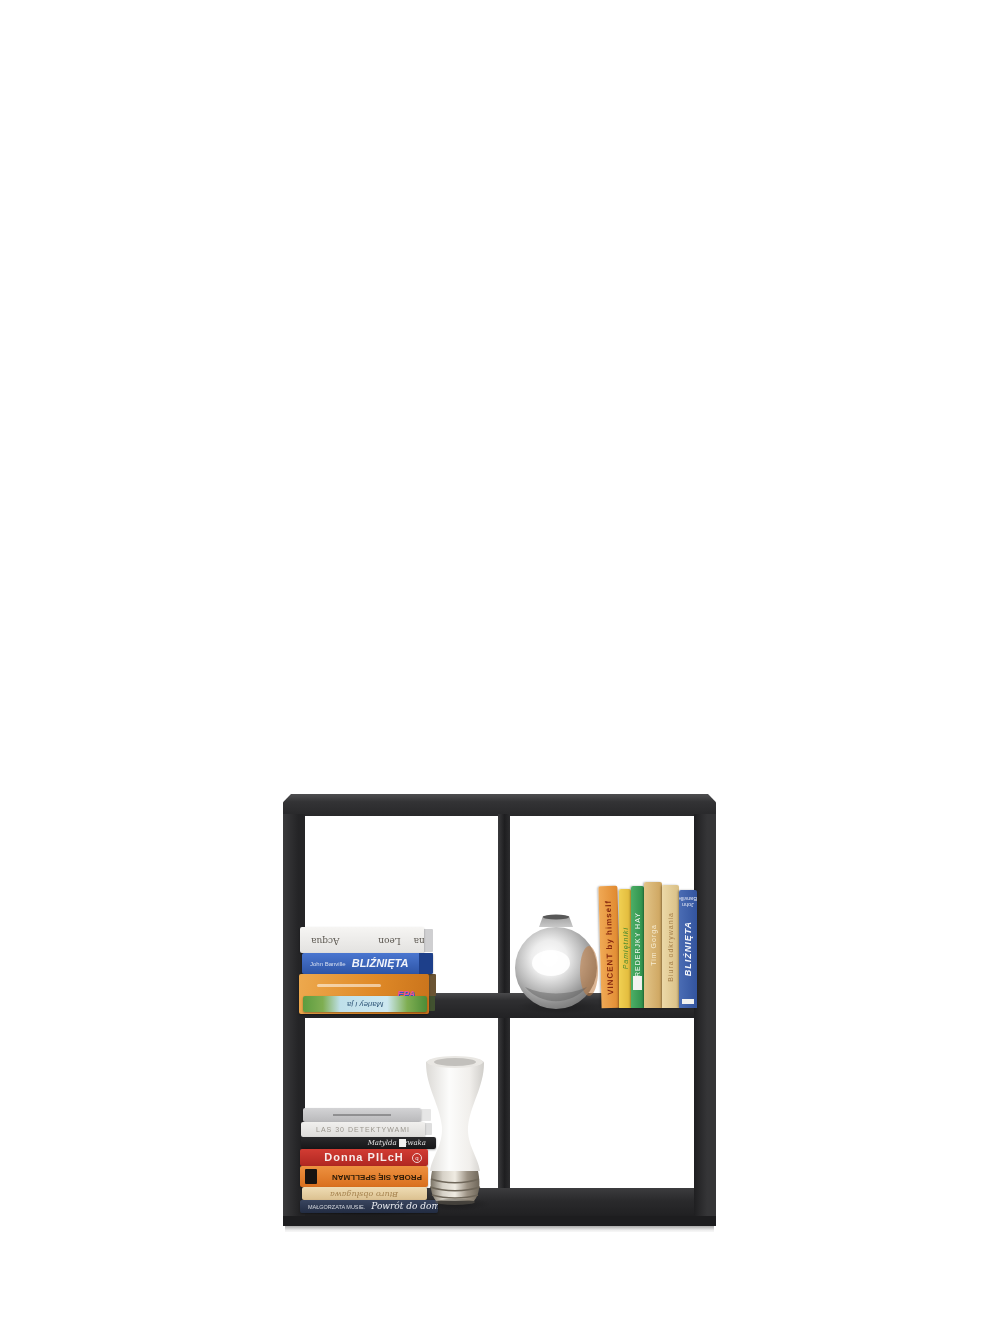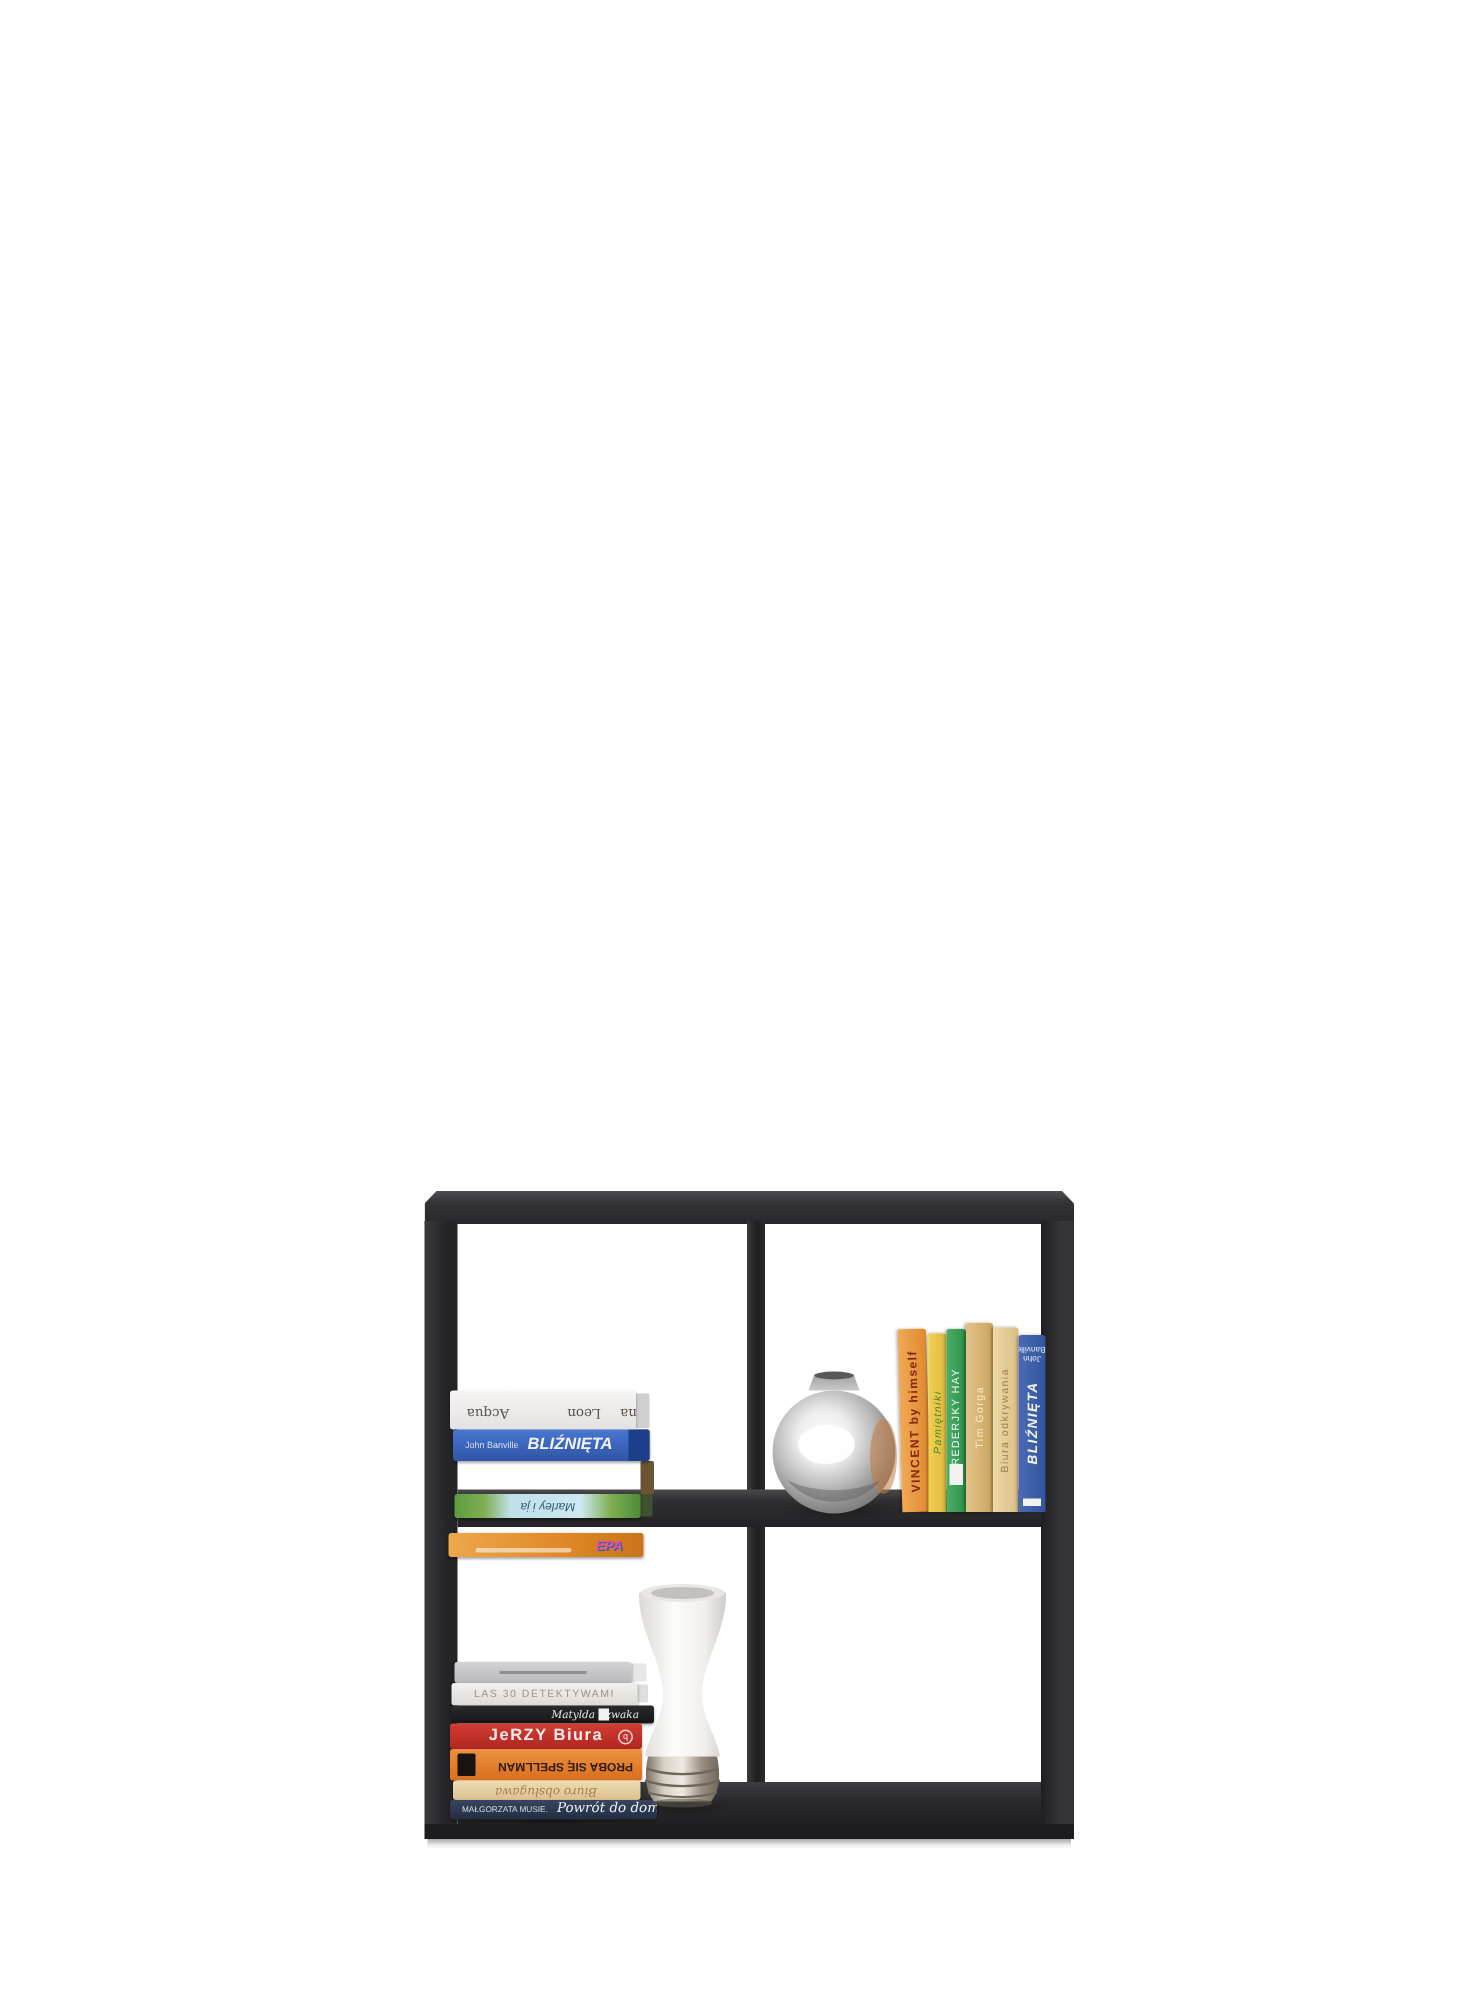--- a/index.html
+++ b/index.html
@@ -71,21 +71,21 @@
       <span>Donna Leon</span>&nbsp;&nbsp;&nbsp;<span>Acqua alta</span>
     </span>
   </div>
 
   <div class="hbook" style="left: 302px; top: 953px; width: 123px; height: 21px; justify-content: flex-start; padding-left: 8px; background: linear-gradient(rgb(74, 118, 208), rgb(46, 85, 166)); color: rgb(242, 244, 250);">
     <span class="author-sm">John Banville</span>
     <span class="spine-text" style="font-size:11px;font-style:italic;font-weight:bold;">BLIŹNIĘTA</span>
     <span style="position:absolute;right:0;top:0;width:14px;height:100%;background:#1d3f8a;"></span>
   </div>
 
-  <div class="hbook" style="left: 299px; top: 974px; width: 130px; height: 16px; background: linear-gradient(100deg, rgb(237, 169, 78), rgb(224, 138, 40) 55%, rgb(201, 115, 27)); margin-top: 48px;">
+  <div class="hbook" style="left: 299px; top: 974px; width: 130px; height: 40px; background: linear-gradient(100deg, rgb(237, 169, 78), rgb(224, 138, 40) 55%, rgb(201, 115, 27));">
     <span style="position:absolute;left:18px;top:10px;width:64px;height:3px;background:rgba(255,255,255,.55);border-radius:2px;"></span>
     <span class="spine-text" style="position:absolute;right:14px;font-size:9px;font-weight:bold;font-style:italic;color:#e84fa0;text-shadow:1px 1px 0 #2b5fb8;">EPA</span>
   </div>
 
   <div class="hbook" style="left: 303px; top: 996px; width: 124px; height: 16px; background: linear-gradient(90deg, rgb(93, 156, 63), rgb(127, 174, 82) 16%, rgb(191, 224, 234) 30%, rgb(205, 232, 240) 68%, rgb(127, 174, 82) 84%, rgb(77, 140, 54)); color: rgb(51, 89, 122);">
     <span class="spine-text flip" style="font-size:8px;font-style:italic;">Marley i ja</span>
   </div>
 
   <svg style="left:513px;top:913px;z-index:3;" width="88" height="99" viewBox="0 0 88 99">
     <defs>
@@ -138,21 +138,21 @@
   <div class="hbook" style="left: 301px; top: 1122px; width: 124px; height: 15px; background: linear-gradient(rgb(241, 240, 238), rgb(221, 220, 218)); color: rgb(154, 150, 142);">
     <span class="spine-text" style="font-size:7px;letter-spacing:1px;">LAS 30 DETEKTYWAMI</span>
   </div>
 
   <div class="hbook" style="left: 301px; top: 1137px; width: 125px; height: 12px; justify-content: flex-end; padding-right: 10px; background: linear-gradient(rgb(42, 42, 44), rgb(22, 22, 24)); color: rgb(230, 230, 230);">
     <span class="spine-text" style="font-size:7px;font-style:italic;font-family:'DejaVu Serif',serif;">Matylda Szwaka</span>
     <span class="label-patch" style="right:30px;top:2px;width:7px;height:8px;"></span>
   </div>
 
   <div class="hbook" style="left: 300px; top: 1149px; width: 128px; height: 17px; background: linear-gradient(rgb(210, 60, 51), rgb(176, 39, 33)); color: rgb(247, 236, 235);">
-    <span class="spine-text" style="font-size:11px;font-weight:bold;letter-spacing:1px;">JeRZY Biura</span>
+    <span class="spine-text" style="font-size:11px;font-weight:bold;letter-spacing:1px;">Donna PILcH</span>
     <span style="position:absolute;right:6px;top:4px;width:8px;height:8px;border:1px solid rgba(255,255,255,.8);border-radius:50%;font-size:6px;line-height:8px;text-align:center;">q</span>
   </div>
 
   <div class="hbook" style="left: 300px; top: 1166px; width: 128px; height: 21px; background: linear-gradient(rgb(237, 145, 64), rgb(217, 111, 29)); color: rgb(46, 28, 8);">
     <span style="position:absolute;left:5px;top:3px;width:12px;height:15px;background:#171310;border-radius:1px;"></span>
     <span class="spine-text flip" style="font-size:8px;font-weight:bold;margin-left:26px;">PROBA SIĘ SPELLMAN</span>
   </div>
 
   <div class="hbook" style="left: 302px; top: 1187px; width: 125px; height: 13px; background: linear-gradient(rgb(238, 220, 180), rgb(220, 193, 144)); color: rgb(165, 130, 78);">
     <span class="spine-text flip" style="font-size:8px;font-style:italic;font-family:'DejaVu Serif',serif;">Biuro obsługawa</span>

